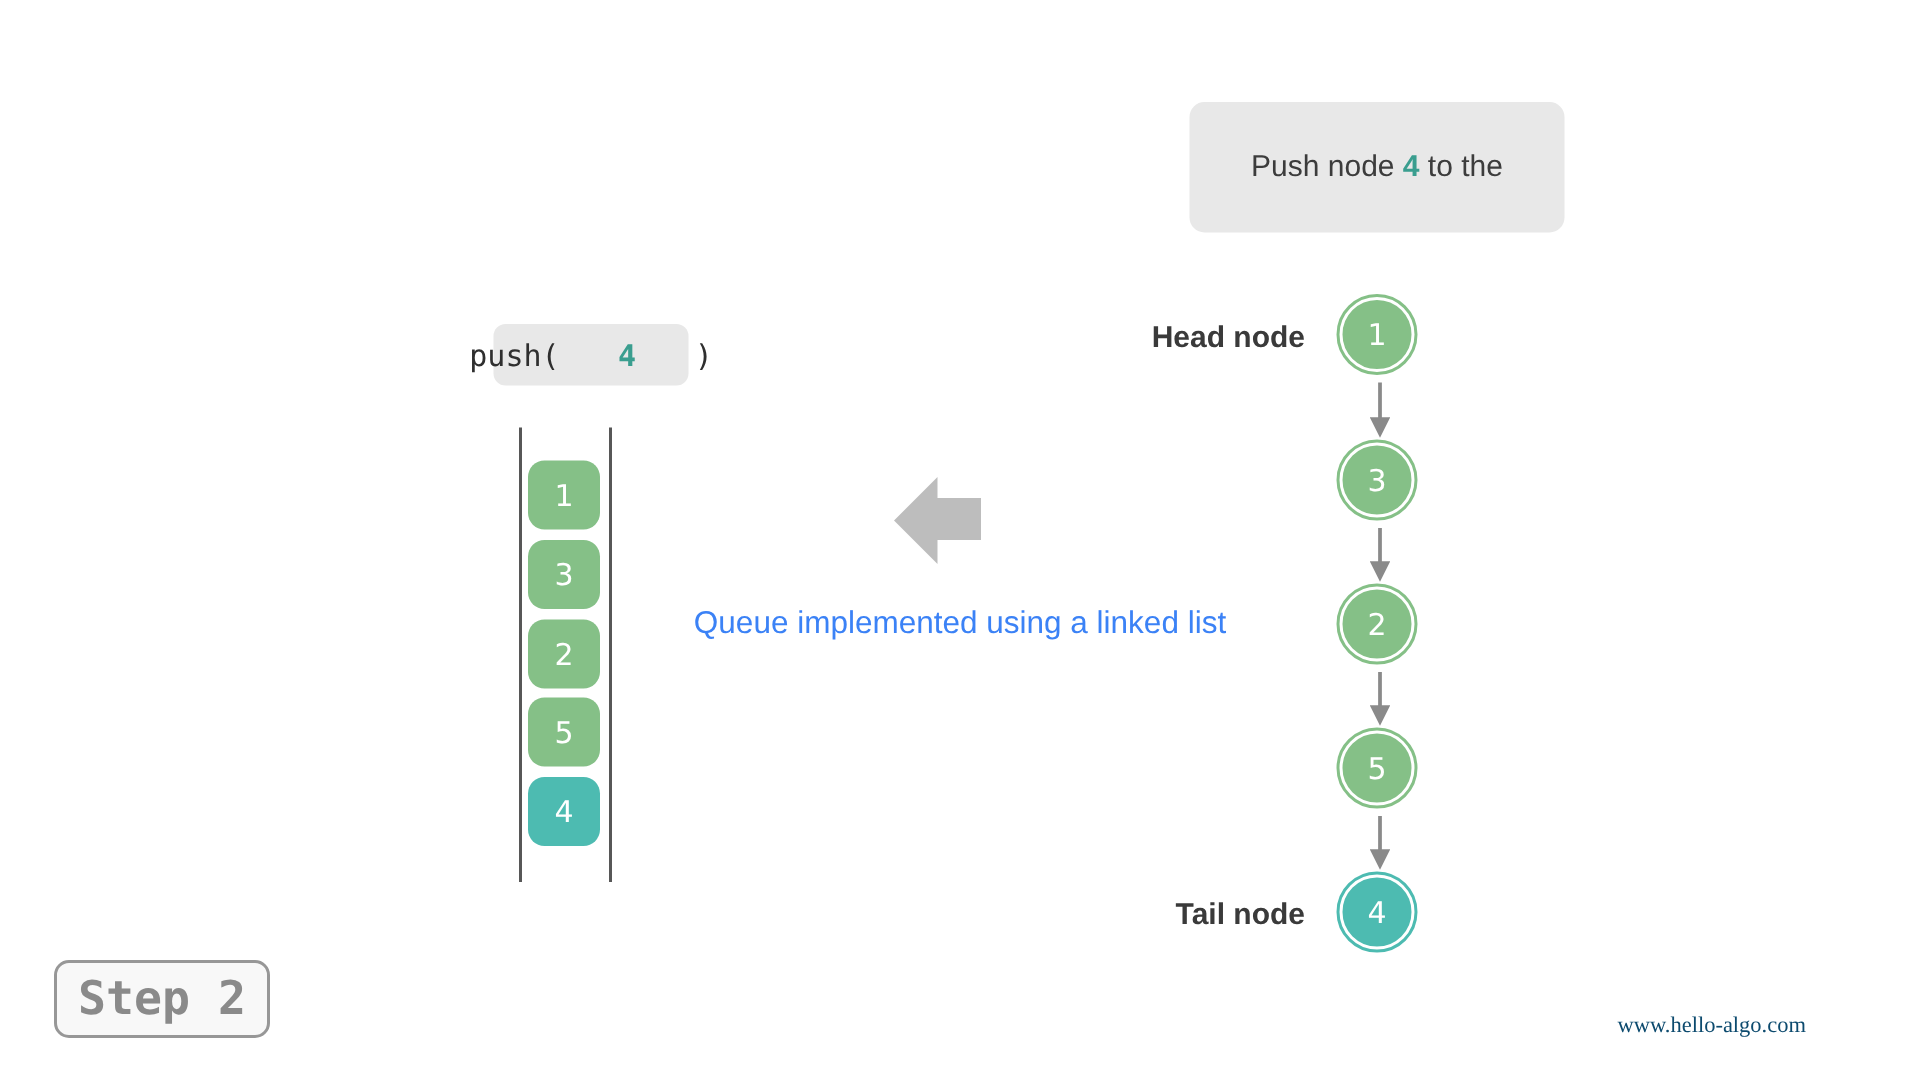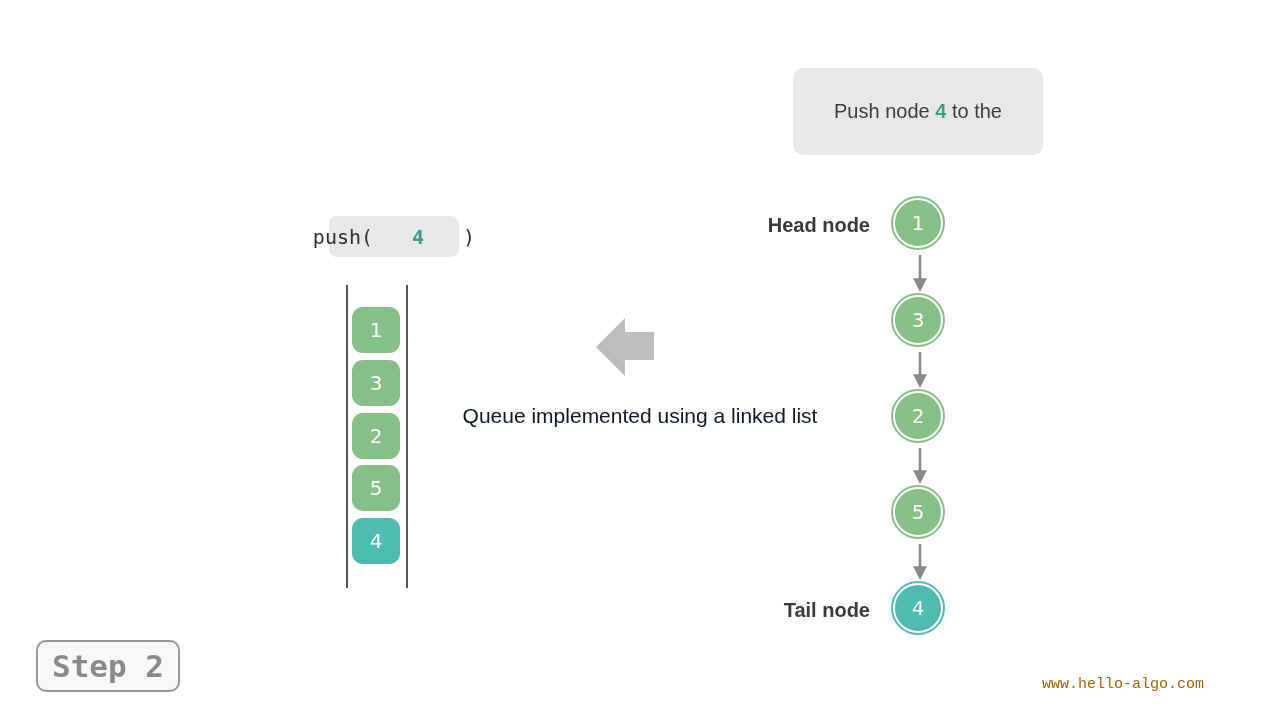--- a/index.html
+++ b/index.html
@@ -32,21 +32,21 @@
     position:absolute; left:352px; width:48px; height:46px; border-radius:11px;
     display:flex; align-items:center; justify-content:center;
     color:#fff; font-family:"DejaVu Sans", sans-serif; font-size:20px;
   }
   .qbox.green { background:#85c087; }
   .qbox.teal  { background:#4dbbb1; }
 
   
   .caption {
     position:absolute; left:340px; top:404px; width:600px; text-align:center;
-    font-size:21px; color:#0f172a;
+    font-size:21px; color:#3b82f6;
   }
   .block-arrow { position:absolute; left:595px; top:315px; }
 
   
   .node {
     position:absolute; left:893px; width:50px; height:50px; border-radius:50%;
     border:2px solid #ffffff; outline:2.5px solid #85c087;
     display:flex; align-items:center; justify-content:center;
     color:#fff; font-family:"DejaVu Sans", sans-serif; font-size:20px;
   }
@@ -63,21 +63,21 @@
     position:absolute; left:36px; top:640px; width:144px; height:52px;
     background:#f8f8f8; border:2px solid #979797; border-radius:10px;
     display:flex; align-items:center; justify-content:center;
     font-family:"DejaVu Sans Mono", monospace; font-weight:bold;
     font-size:31px; color:#8a8a8a;
   }
 
   
   .watermark {
     position:absolute; right:40px; top:676px;
-    font-family:Liberation Mono, monospace; font-size:15px; color:#a16207;
+    font-family:Liberation Serif, serif; font-size:15px; color:#0c4a6e;
   }
 </style>
 </head>
 <body>
 
 <div class="canvas">
 
   <div class="callout">
     <div><span>Push node </span><span class="accent">4</span><span> to the</span></div>
   </div>

